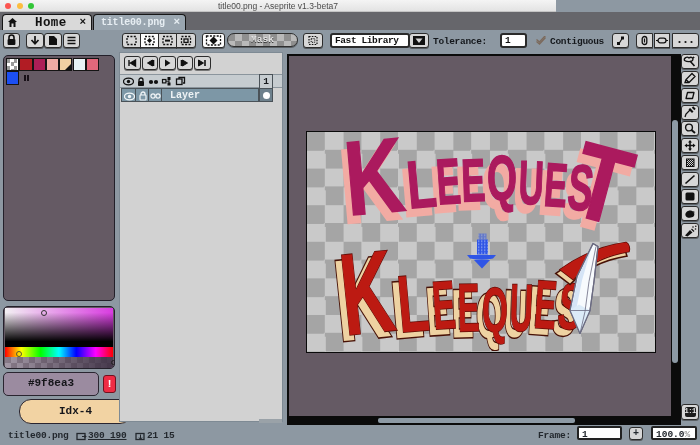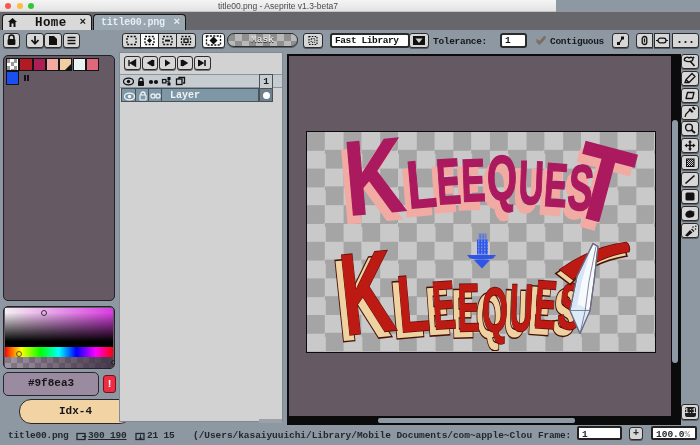--- a/index.html
+++ b/index.html
@@ -493,19 +493,18 @@
   <svg class="abs" style="left:76px; top:6.5px;" width="11" height="9" viewBox="0 0 11 9">
     <rect x="1" y="1.5" width="8" height="6" fill="none" stroke="#23282e" stroke-width="1.3"></rect>
     <path d="M6 4.5 H10 M8.5 3 L10 4.5 L8.5 6" fill="none" stroke="#23282e" stroke-width="1"></path>
     </svg>
   <span style="left:88px;text-decoration:underline;">300 190</span>
   <svg class="abs" style="left:135px; top:6.5px;" width="11" height="9" viewBox="0 0 11 9">
     <rect x="1" y="1.5" width="8" height="6" fill="none" stroke="#23282e" stroke-width="1.3"></rect>
     <path d="M5.5 2.5 V7 M4 5.5 L5.5 7.5 L7 5.5" fill="none" stroke="#23282e" stroke-width="1"></path>
     </svg>
   <span style="left:147px;">21 15</span>
-  <span style="left:193px; letter-spacing:-0.05px;">(/Users/kasaiyuuichi/Library/Mobile Documents/com~apple~Clou</span>
   <span style="left:538px;">Frame:</span>
   <div class="sinput" style="left:577px; top:1px; width:45px;">1</div>
   <div class="btn" style="left:629px; top:2px; width:14px; height:13px; text-align:center;
     font-size:10px; font-weight:bold; line-height:11px;">+</div>
   <div class="sinput" style="left:651px; top:1px; width:46px;">100.0<span style="position:static;color:#999;">%</span></div>
 </div>
 
 </body></html>

